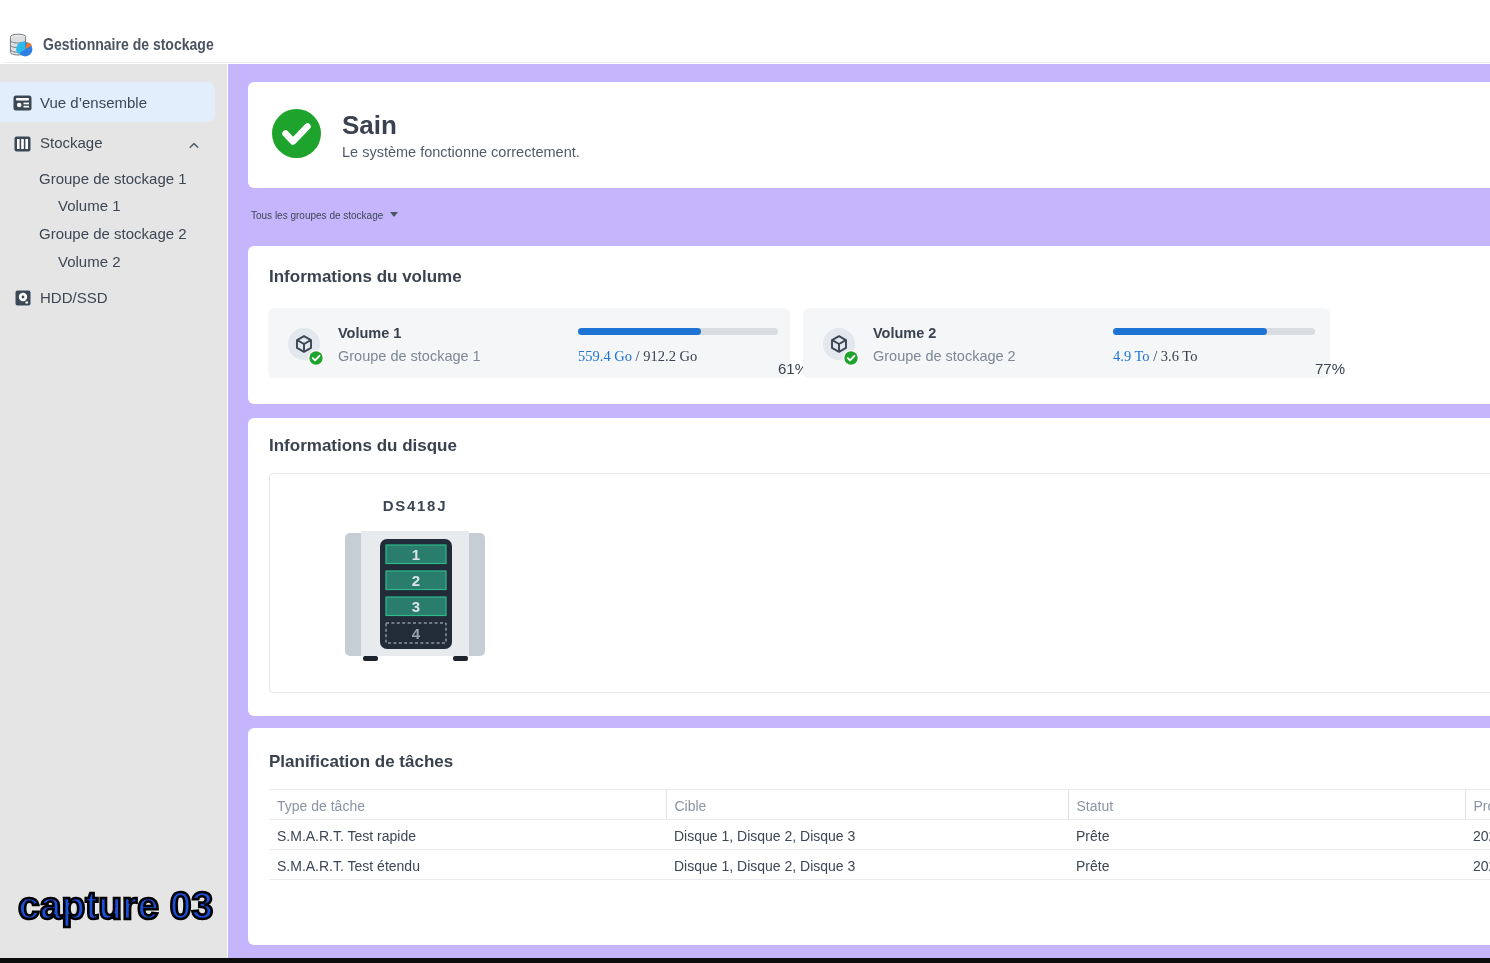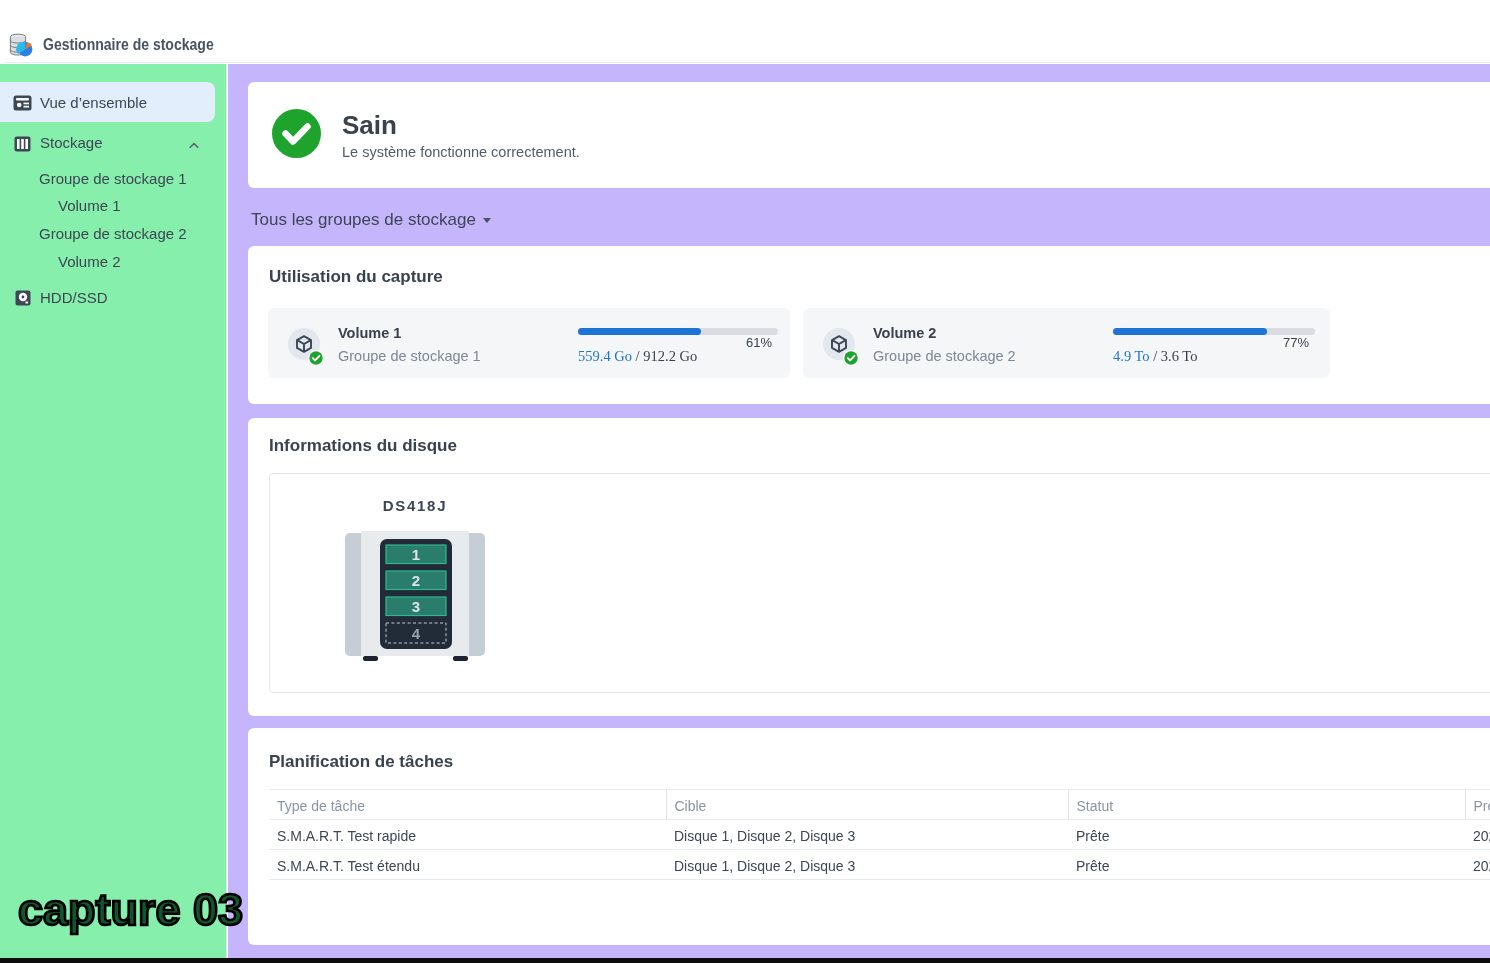--- a/index.html
+++ b/index.html
@@ -1,74 +1,74 @@
 <!DOCTYPE html>
 <html><head>
 <meta charset="utf-8">
 <style>
 * { margin:0; padding:0; box-sizing:border-box; }
 html,body { width:1490px; height:963px; overflow:hidden; }
 body { position:relative; font-family:"Liberation Sans", sans-serif; background:#fff; color:#3d4754; }
 .topbar { position:absolute; left:4px; top:0; width:1490px; height:63px; background:#fff; border-bottom:1px solid #e8ebef; z-index:5; }
 .appicon { position:absolute; left:5px; top:33px; }
 .apptitle { position:absolute; left:39px; top:35px; font-size:16.5px; font-weight:bold; color:#4a5361; transform:scaleX(0.85); transform-origin:0 0; display:inline-block; }
-.sidebar { position:absolute; left:0; top:64px; width:227px; bottom:0; background:#86efac; border-right:1px solid #e4e7ea; z-index:4; }
+.sidebar { position:absolute; left:0; top:64px; width:227px; bottom:0; background:#e5e5e5; border-right:1px solid #e4e7ea; z-index:4; }
 .sel { position:absolute; left:0; top:18px; width:215px; height:40px; background:#e2eefb; border-radius:0 8px 8px 0; }
 .sideitem { position:absolute; font-size:15px; color:#3d4754; white-space:nowrap; }
 .sideicon { position:absolute; }
 .chev { position:absolute; left:189px; top:78px; }
 .main { position:absolute; left:228px; top:64px; right:0; bottom:0; background:#c4b5fd; overflow:hidden; }
 .card { position:absolute; left:20px; width:1433px; background:#fff; border-radius:6px; }
 .hcard { top:18px; height:106px; }
 .gcircle { position:absolute; left:24px; top:27px; }
 .sain { position:absolute; left:94px; top:28px; font-size:26px; font-weight:bold; color:#39424e; }
 .sainsub { position:absolute; left:94px; top:62px; font-size:14.5px; color:#525b69; }
-.droprow { position:absolute; left:23px; top:146px; font-size:17px; color:#3d4754; }
+.droprow { position:absolute; left:23px; top:146px; font-size:10px; color:#3d4754; }
 .caret { display:inline-block; width:0; height:0; border-left:4.5px solid transparent; border-right:4.5px solid transparent; border-top:5px solid #49535f; margin-left:7px; vertical-align:2px; }
 .volcard { top:182px; height:158px; }
 .ctitle { position:absolute; left:21px; top:21px; font-size:17px; font-weight:bold; color:#39424e; }
 .vbox { position:absolute; top:62px; height:70px; background:#f4f6f8; border-radius:6px; }
 .vbox1 { left:20px; width:522px; }
 .vbox2 { left:555px; width:527px; }
 .vicon { position:absolute; left:20px; top:20px; width:32px; height:32px; }
 .vcircle { position:absolute; left:0; top:0; width:32px; height:32px; background:#e2e8ee; border-radius:50%; }
 .vbadge { position:absolute; left:20px; top:22px; }
 .vname { position:absolute; left:70px; top:17px; font-size:14.5px; font-weight:bold; color:#39424e; }
 .vgroup { position:absolute; left:70px; top:39.5px; font-size:14.5px; color:#7d8795; }
 .vbar { position:absolute; left:310px; top:20px; width:200px; height:7px; background:#d9dde2; border-radius:3.5px; }
 .vfill { height:7px; background:#1d74d4; border-radius:3.5px; }
 .vnums { position:absolute; left:310px; top:39.5px; font-size:14.5px; color:#39424e;font-family:Liberation Serif, serif; }
 .blue { color:#1d74d4; }
-.vpct { position:absolute; top:27px; font-size:13px; color:#39424e; }
+.vpct { position:absolute; top:52px; font-size:15px; color:#39424e;margin-left:32px; }
 .diskcard { top:354px; height:298px; }
 .diskbox { position:absolute; left:21px; top:55px; width:1390px; height:220px; border:1px solid #e3e7eb; border-radius:4px; }
 .dsname { position:absolute; left:75px; top:23px; width:140px; text-align:center; font-size:15px; font-weight:bold; color:#3c4654; letter-spacing:1.7px; }
 .nas { position:absolute; left:75px; top:57px; }
 .taskcard { top:664px; height:217px; }
 .ttable { position:absolute; left:21px; top:61px; width:1411px; border-collapse:collapse; table-layout:fixed; font-size:14px; }
 .ttable th { font-weight:normal; color:#8b94a2; text-align:left; padding:8px 8px 5px; border-top:1px solid #e8ebef; border-bottom:1px solid #e8ebef; height:29px; }
 .ttable th + th { border-left:1px solid #dfe3e8; }
 .ttable td { color:#3d4754; padding:8px 8px 5px; border-bottom:1px solid #e8ebef; height:29px; }
-.capture { position:absolute; left:18px; top:884px; font-size:45px; font-weight:bold; color:#14532d; -webkit-text-stroke:2.6px #000; letter-spacing:0px; z-index:9; transform:scaleX(1); transform-origin:0 0; }
+.capture { position:absolute; left:18px; top:884px; font-size:39px; font-weight:bold; color:#1d4ed8; -webkit-text-stroke:2.6px #000; letter-spacing:0px; z-index:9; transform:scaleX(1); transform-origin:0 0; }
 .blackline { position:absolute; left:0; top:958px; width:1490px; height:5px; background:#0c0c0c; z-index:10; }
 </style>
 </head>
 <body>
 <div class="main">
   <div class="card hcard">
     <svg class="gcircle" width="49" height="49" viewBox="0 0 49 49">
         <circle cx="24.5" cy="24.5" r="24.5" fill="#1ea32d"></circle>
         <path d="M13.5 24.5 L21 32.5 L35.5 17.5" stroke="#fff" stroke-width="6.5" fill="none" stroke-linecap="round" stroke-linejoin="round"></path>
       </svg>
     <div class="sain">Sain</div>
     <div class="sainsub">Le système fonctionne correctement.</div>
   </div>
   <div class="droprow">Tous les groupes de stockage<span class="caret"></span></div>
   <div class="card volcard">
-    <div class="ctitle">Utilisation du capture</div>
+    <div class="ctitle">Informations du volume</div>
     <div class="vbox vbox1">
       <div class="vicon">
         <div class="vcircle"></div>
         <svg style="position:absolute;left:6px;top:6px" width="20" height="20" viewBox="0 0 20 20">
             <path d="M10 2.2 L17 6.1 L17 13.9 L10 17.8 L3 13.9 L3 6.1 Z" fill="none" stroke="#3d4654" stroke-width="1.9" stroke-linejoin="round"></path>
             <path d="M3.2 6.2 L10 10 L16.8 6.2 M10 10 L10 17.5" fill="none" stroke="#3d4654" stroke-width="1.9" stroke-linejoin="round"></path>
           </svg>
         <svg class="vbadge" width="16" height="16" viewBox="0 0 16 16">
             <circle cx="8" cy="8" r="8" fill="#fff"></circle>
             <circle cx="8" cy="8" r="6.7" fill="#1ea32d"></circle>

